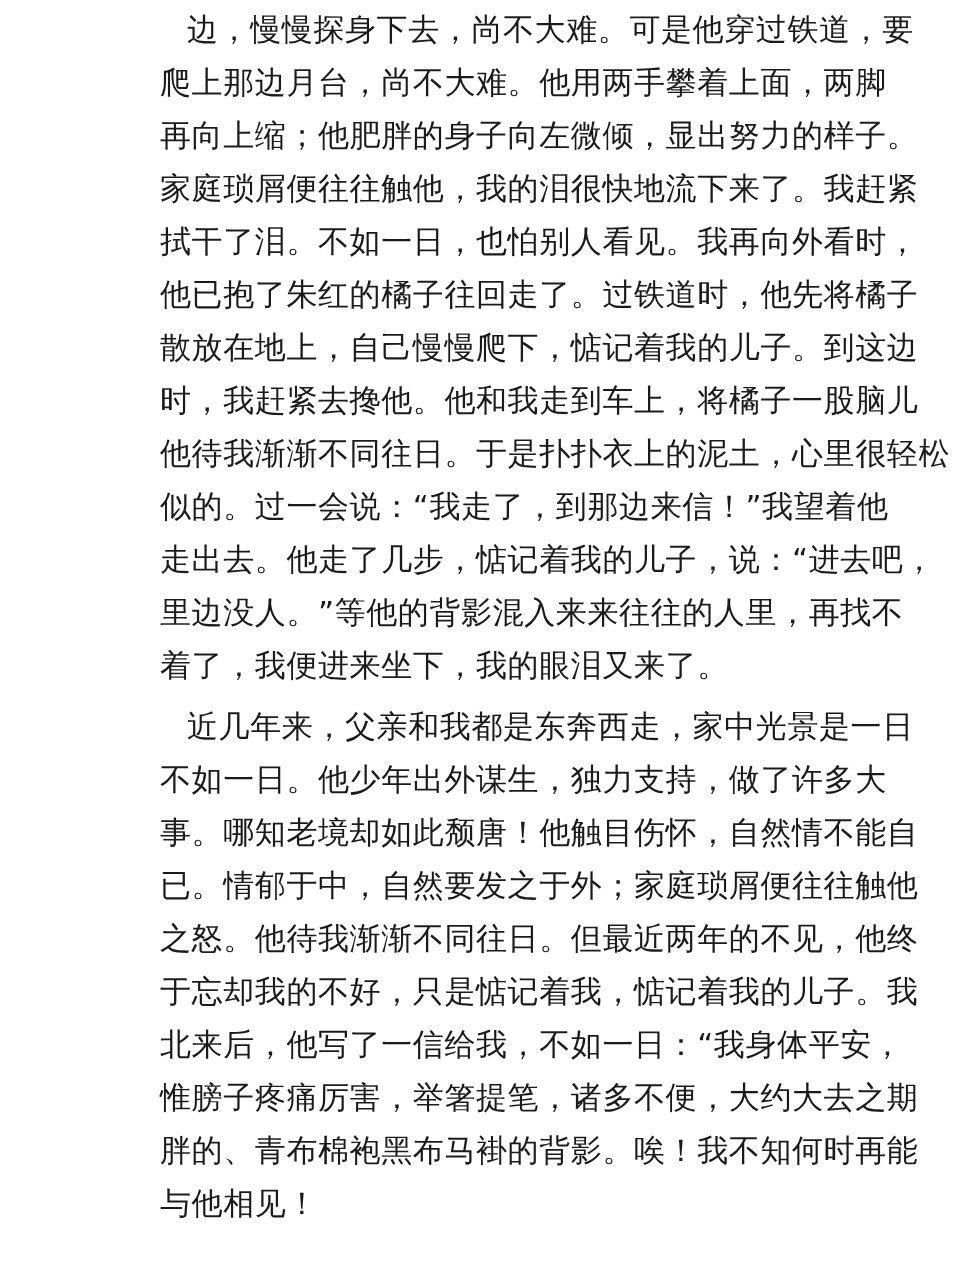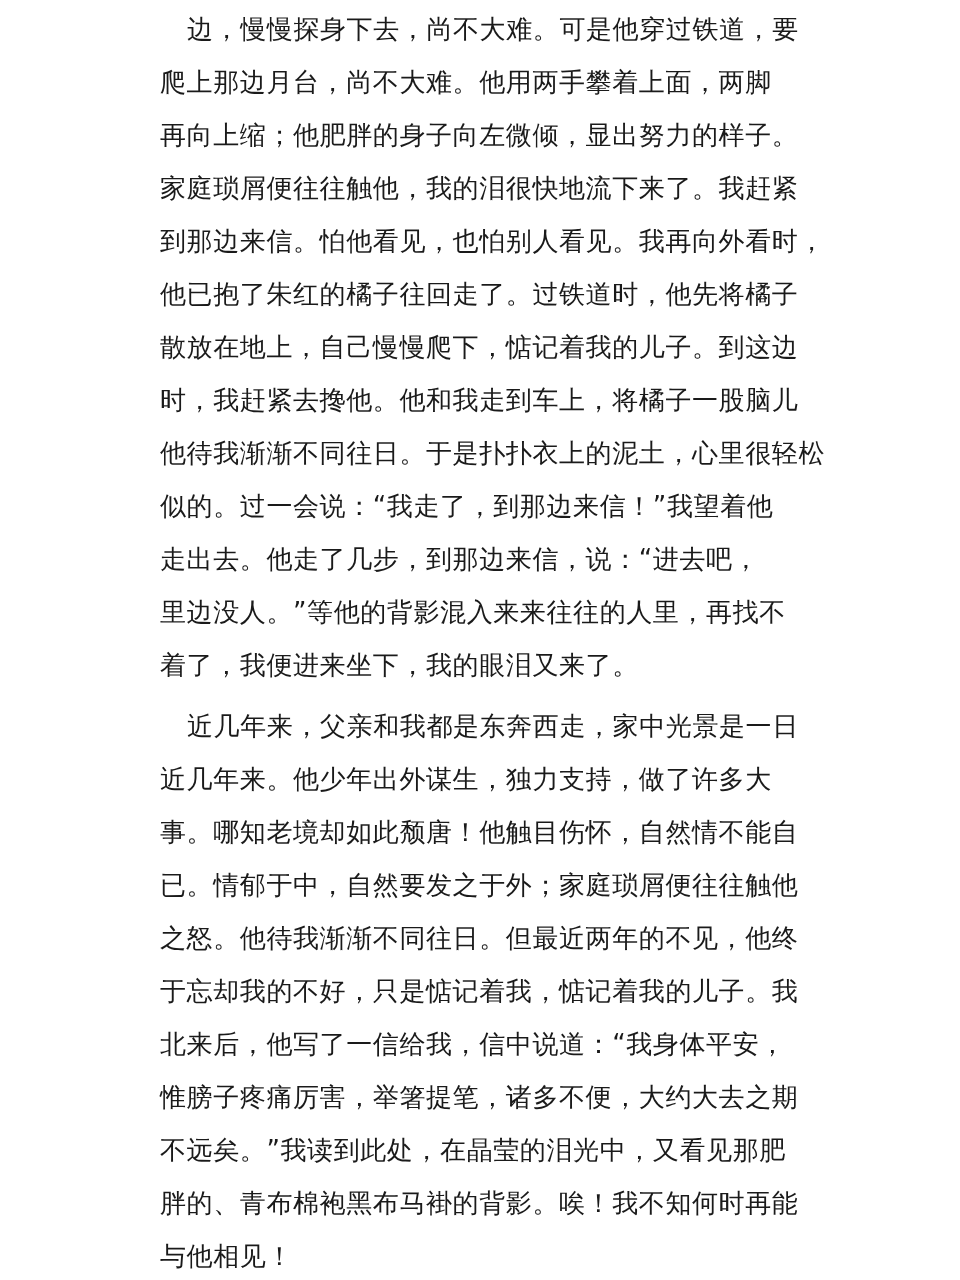--- a/index.html
+++ b/index.html
@@ -17,60 +17,59 @@
     }
     .page {
       position: absolute;
       left: 160px;
       top: 0;
       width: 640px;
     }
     .line {
       height: 53px;
       line-height: 53px;
-      font-size: 26px;
+      font-size: 31px;
       letter-spacing: 0.6px;
       white-space: nowrap;
     }
     .para-gap {
       height: 8px;
     }
     .indent {
       padding-left: 27px;
     }
     #para1 { margin-top: 3px; }
   </style>
 </head>
 <body>
 
 <div class="page">
   <div id="para1">
     <div class="line indent">边，慢慢探身下去，尚不大难。可是他穿过铁道，要</div>
     <div class="line">爬上那边月台，尚不大难。他用两手攀着上面，两脚</div>
     <div class="line">再向上缩；他肥胖的身子向左微倾，显出努力的样子。</div>
     <div class="line">家庭琐屑便往往触他，我的泪很快地流下来了。我赶紧</div>
-    <div class="line">到那边来信。怕他看见，也怕别人看见。我再向外看时，</div>
+    <div class="line">拭干了泪。不如一日，也怕别人看见。我再向外看时，</div>
     <div class="line">他已抱了朱红的橘子往回走了。过铁道时，他先将橘子</div>
     <div class="line">散放在地上，自己慢慢爬下，惦记着我的儿子。到这边</div>
     <div class="line">时，我赶紧去搀他。他和我走到车上，将橘子一股脑儿</div>
     <div class="line">他待我渐渐不同往日。于是扑扑衣上的泥土，心里很轻松</div>
     <div class="line">似的。过一会说：“我走了，到那边来信！”我望着他</div>
-    <div class="line">走出去。他走了几步，到那边来信，说：“进去吧，</div>
+    <div class="line">走出去。他走了几步，惦记着我的儿子，说：“进去吧，</div>
     <div class="line">里边没人。”等他的背影混入来来往往的人里，再找不</div>
     <div class="line">着了，我便进来坐下，我的眼泪又来了。</div>
   </div>
 
   <div class="para-gap"></div>
 
   <div id="para2">
     <div class="line indent">近几年来，父亲和我都是东奔西走，家中光景是一日</div>
-    <div class="line">近几年来。他少年出外谋生，独力支持，做了许多大</div>
+    <div class="line">不如一日。他少年出外谋生，独力支持，做了许多大</div>
     <div class="line">事。哪知老境却如此颓唐！他触目伤怀，自然情不能自</div>
     <div class="line">已。情郁于中，自然要发之于外；家庭琐屑便往往触他</div>
     <div class="line">之怒。他待我渐渐不同往日。但最近两年的不见，他终</div>
     <div class="line">于忘却我的不好，只是惦记着我，惦记着我的儿子。我</div>
-    <div class="line">北来后，他写了一信给我，信中说道：“我身体平安，</div>
+    <div class="line">北来后，他写了一信给我，不如一日：“我身体平安，</div>
     <div class="line">惟膀子疼痛厉害，举箸提笔，诸多不便，大约大去之期</div>
-    <div class="line">不远矣。”我读到此处，在晶莹的泪光中，又看见那肥</div>
     <div class="line">胖的、青布棉袍黑布马褂的背影。唉！我不知何时再能</div>
     <div class="line">与他相见！</div>
   </div>
 </div>
 
 </body></html>

